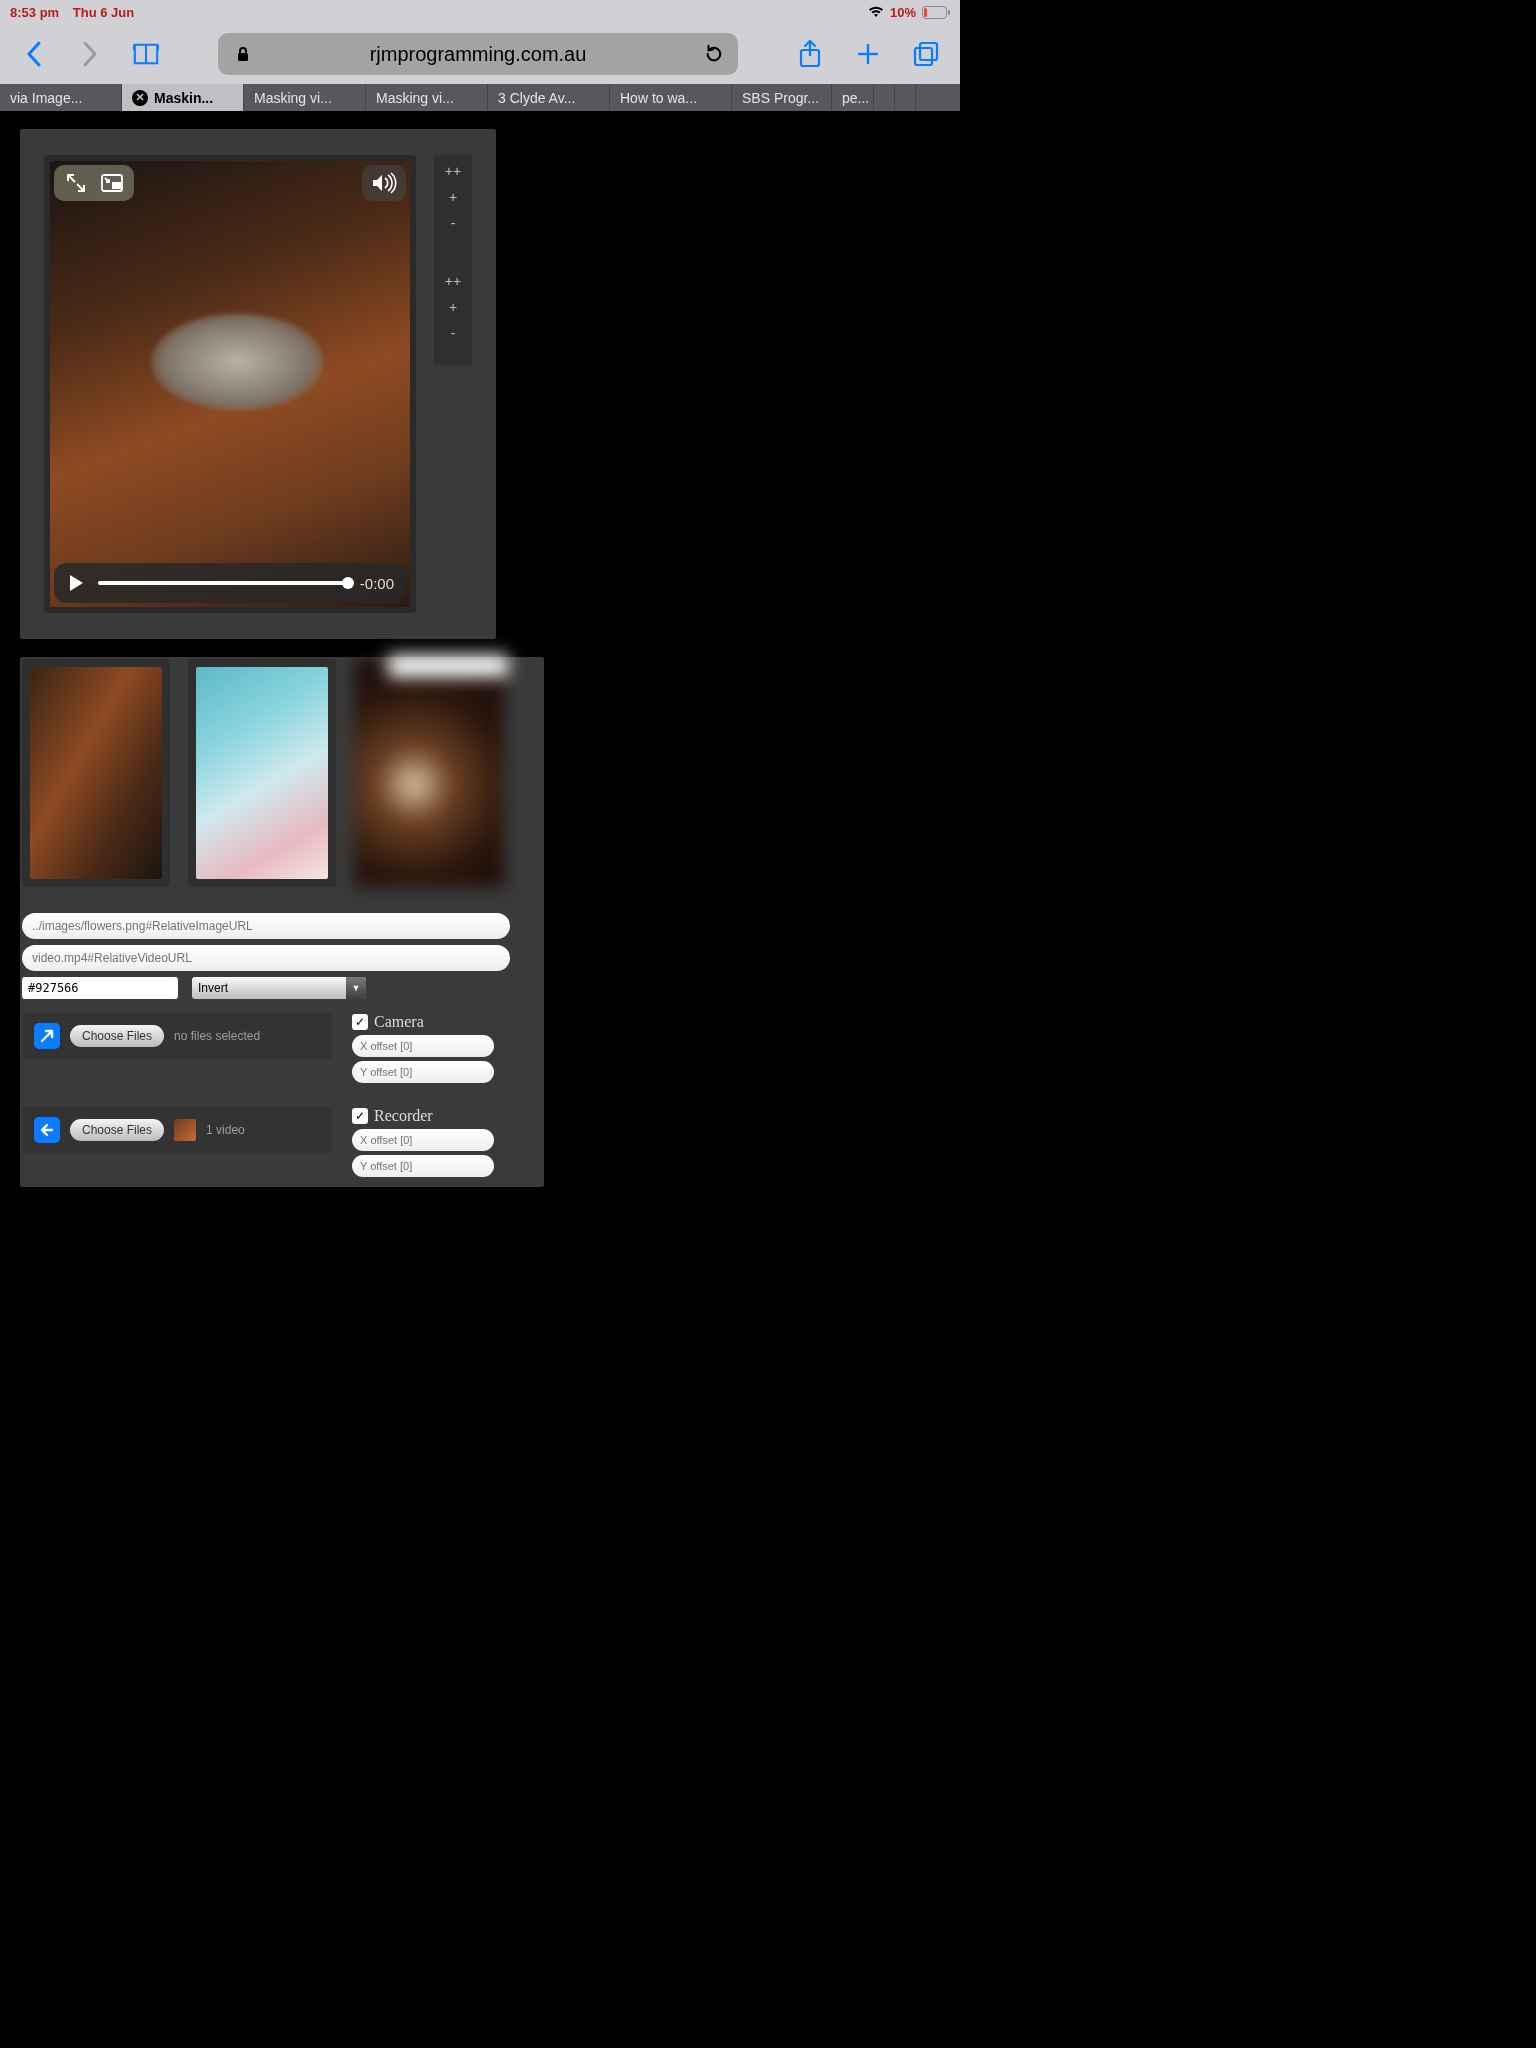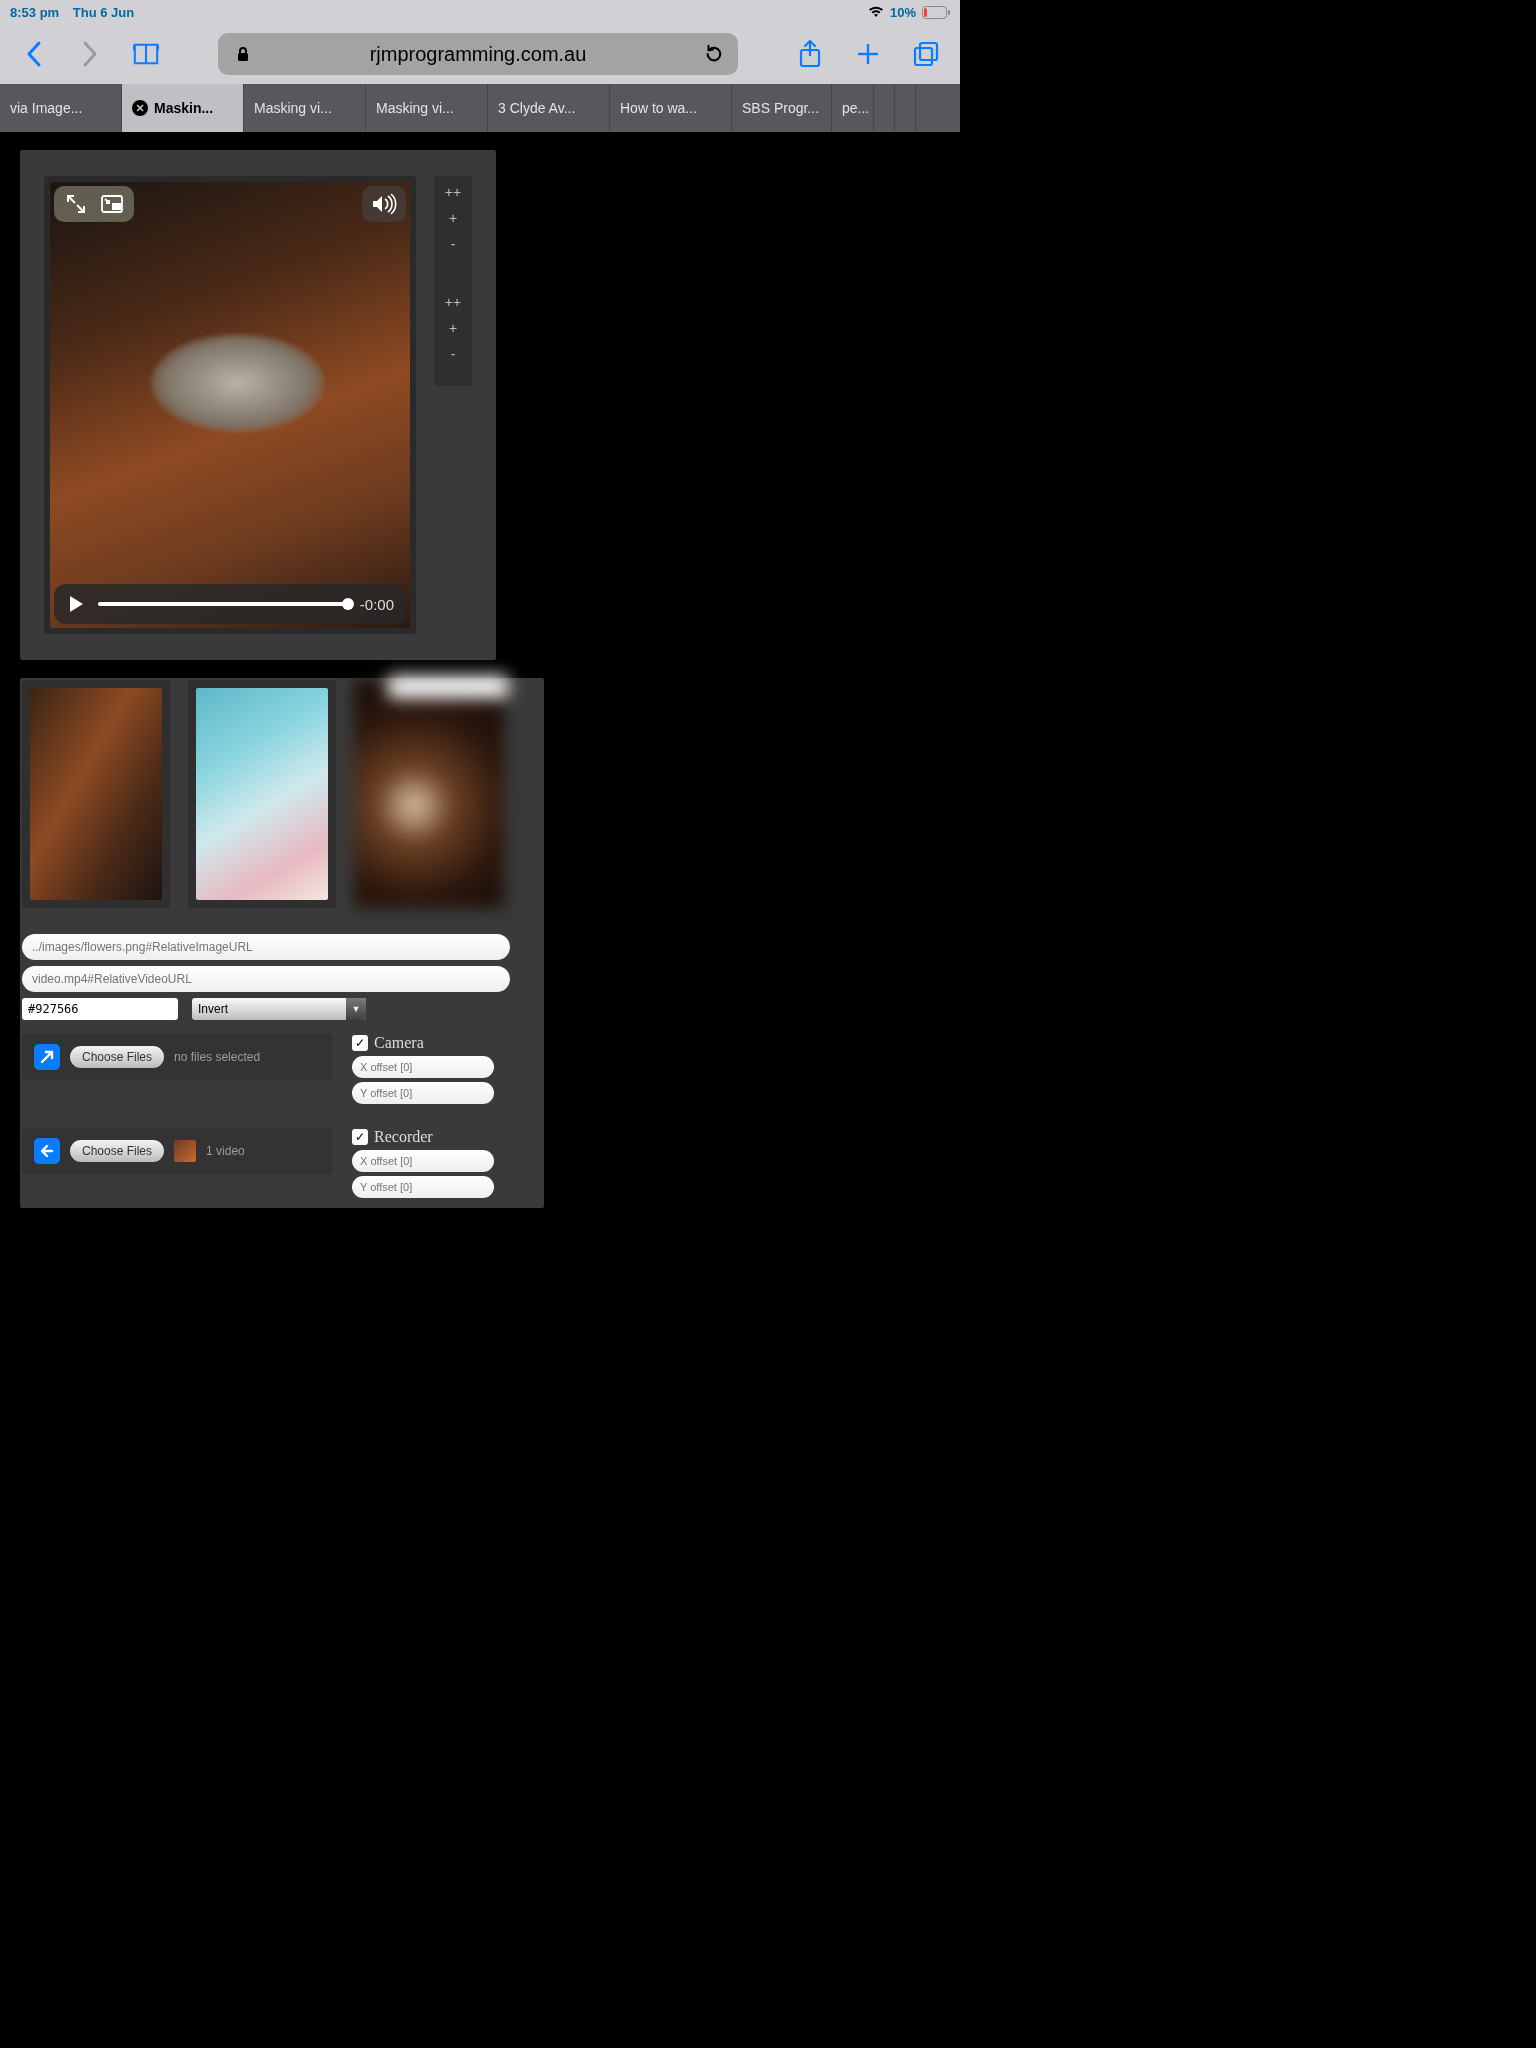--- a/index.html
+++ b/index.html
@@ -1,36 +1,36 @@
 <!DOCTYPE html>
 <html><head>
 <meta charset="utf-8">
 <style>
   * { box-sizing: border-box; margin: 0; padding: 0; }
   html, body { width: 960px; height: 1280px; background: #000; font-family: -apple-system, "Helvetica Neue", Arial, sans-serif; overflow: hidden; }
 
   
-  .status-bar { height: 24px; background: #d1d0d5; display: flex; align-items: center; padding: 0 10px; font-size: 13px; color: #0369a1; font-weight: 600; }
+  .status-bar { height: 24px; background: #d1d0d5; display: flex; align-items: center; padding: 0 10px; font-size: 13px; color: #b91c1c; font-weight: 600; }
   .status-left { flex: 0 0 auto; }
   .status-left .time { margin-right: 10px; }
   .status-right { margin-left: auto; display: flex; align-items: center; gap: 6px; }
   .wifi-icon svg, .battery-icon svg { display: block; }
 
   
   .toolbar { height: 60px; background: #d1d0d5; display: flex; align-items: center; padding: 0 20px; gap: 28px; }
   .tb-btn { width: 28px; height: 28px; display: flex; align-items: center; justify-content: center; color: #0a7cff; }
   .tb-btn.disabled { color: #9a9aa0; }
   .address-bar { flex: 1; height: 42px; background: #a3a3a3; border-radius: 10px; display: flex; align-items: center; padding: 0 16px; color: #000; font-size: 20px; gap: 10px; max-width: 520px; margin: 0 auto; }
   .address-text { flex: 1; text-align: center; font-weight: 500; }
   .lock-icon, .reload-icon { width: 18px; height: 18px; display:flex; align-items:center; justify-content:center; }
 
   .right-btns { display:flex; gap: 30px; align-items:center; }
 
   
-  .tabs { height: 48px; background: #58585c; display: flex; }
+  .tabs { height: 27px; background: #58585c; display: flex; }
   .tab { flex: 0 0 122px; display: flex; align-items: center; padding: 0 10px; font-size: 14px; color: #e4e4e7; border-right: 1px solid #45454a; white-space: nowrap; overflow: hidden; text-overflow: ellipsis; position: relative; }
   .tab.active { background: #bfbfc4; color: #000; font-weight: 600; }
   .tab .close { width: 16px; height: 16px; border-radius: 50%; background: #000; color: #bfbfc4; display: inline-flex; align-items: center; justify-content: center; font-size: 11px; margin-right: 6px; flex-shrink:0; }
   .tab.small { flex: 0 0 42px; }
   .tab.tiny { flex: 0 0 18px; }
 
   
   .page { position: relative; width: 960px; height: calc(1280px - 24px - 60px - 34px); background: #000; }
 
   

